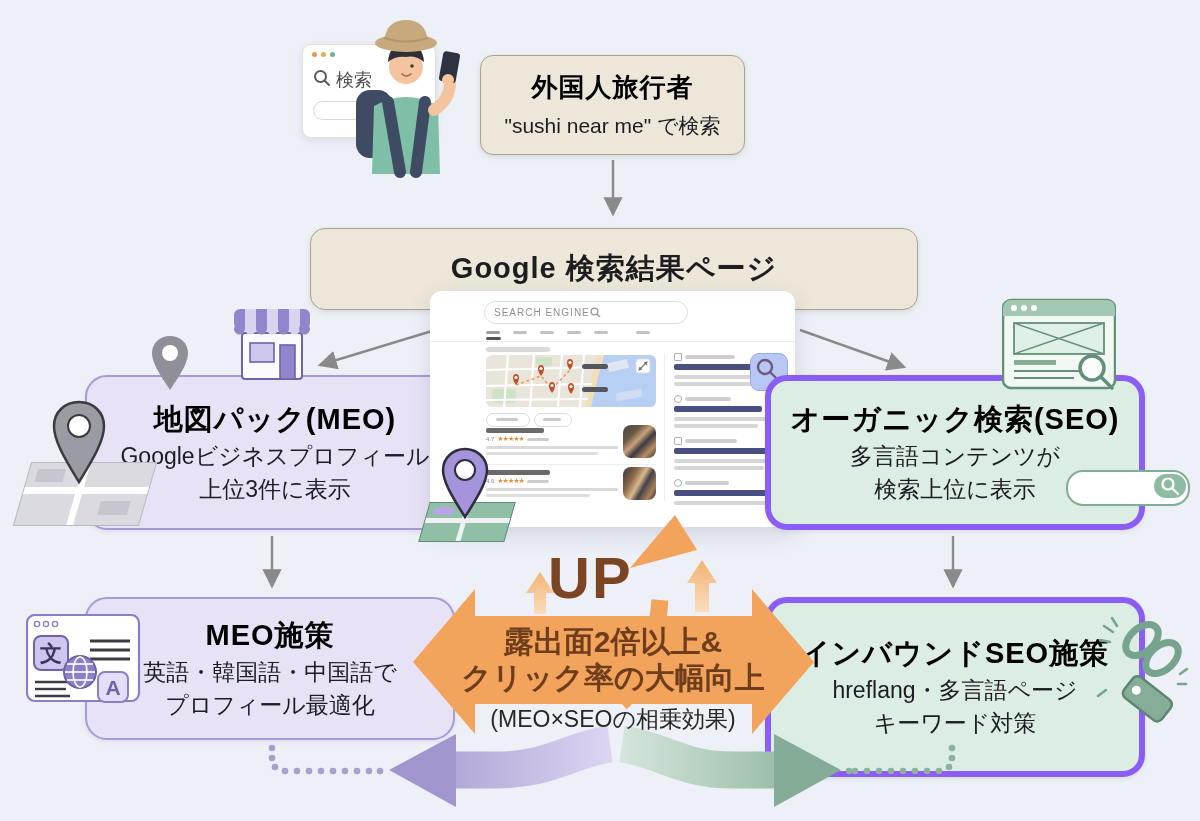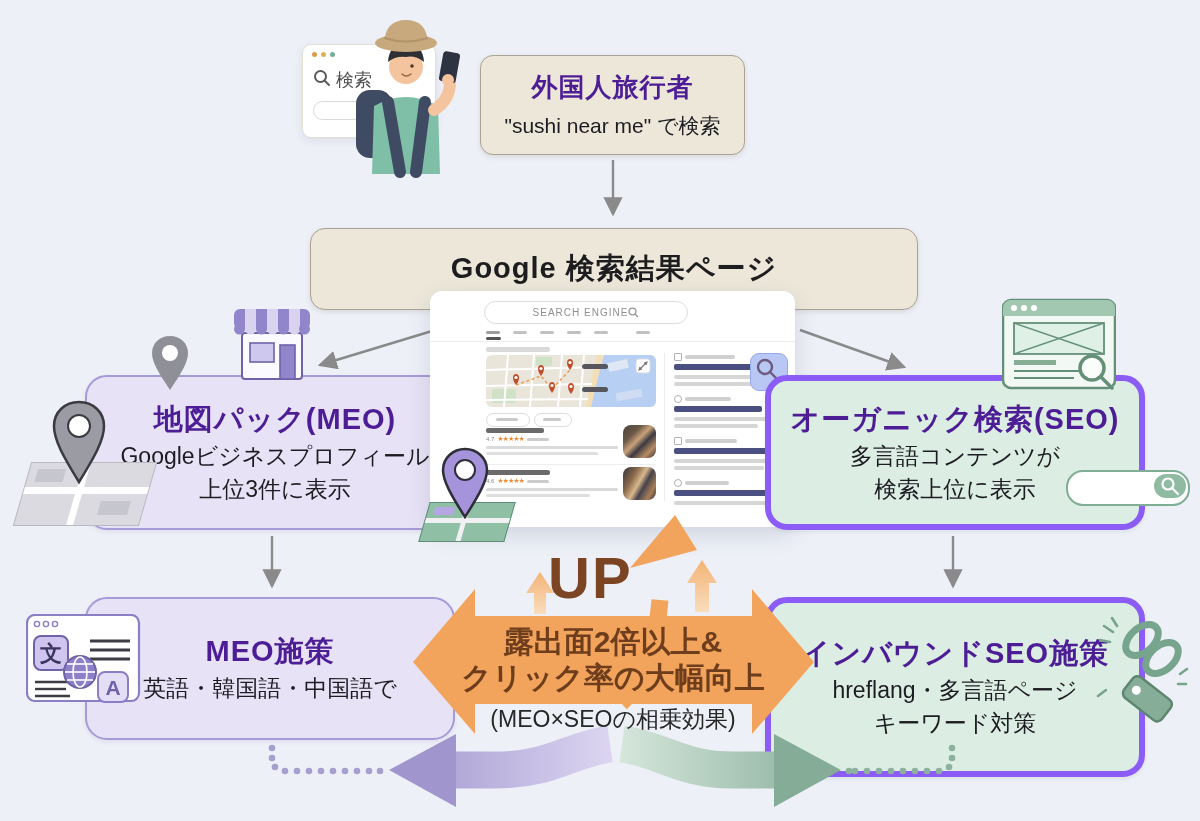--- a/index.html
+++ b/index.html
@@ -1,21 +1,21 @@
 <!DOCTYPE html>
 <html><head>
 <meta charset="utf-8">
 <style>
   html,body{margin:0;padding:0}
   body{font-family:"Liberation Sans","DejaVu Sans",sans-serif;background:#dfe3ec}
   #stage{position:relative;width:1200px;height:821px;background:#edf0f7;overflow:hidden}
   .abs{position:absolute}
   svg{display:block}
   .box{position:absolute;display:flex;flex-direction:column;align-items:center;justify-content:center;text-align:center;box-sizing:border-box}
-  .box .t{font-weight:bold;font-size:29px;color:#4c1d95;letter-spacing:1px;white-space:nowrap}
+  .box .t{font-weight:bold;font-size:29px;color:#000000;letter-spacing:1px;white-space:nowrap}
   .box .l{font-size:23px;color:#1c1c22;line-height:1.42;white-space:nowrap}
   .purple{background:#e7e2f5;border:2px solid #a79ad8;border-radius:22px;box-shadow:0 2px 4px rgba(90,80,140,.10)}
   .green{background:#dcede3;border:6px solid #8b5cf6;border-radius:22px;box-shadow:0 2px 4px rgba(70,110,90,.10)}
   .beige{background:#ece7d9;border:1.5px solid #a9a396;border-radius:13px;box-shadow:0 2px 5px rgba(120,115,95,.18)}
   .bar{position:absolute;border-radius:2px}
   .pill{position:absolute;border:1.2px solid #dcdcdc;border-radius:8px;background:#fff}
   #card{position:absolute;left:430px;top:291px;width:365px;height:236px;background:#fff;border-radius:12px;
         box-shadow:0 8px 22px rgba(70,75,110,.16);z-index:3}
   .navy{background:#4a4f82}
   .gline{background:#d6d6d6}
@@ -88,30 +88,31 @@
 
   <div class="box green" style="left:765px;top:375px;width:380px;height:155px;z-index:4">
     <div class="t">オーガニック検索(SEO)</div>
     <div class="l">多言語コンテンツが</div>
     <div class="l">検索上位に表示</div>
   </div>
 
   <div class="box purple" style="left:85px;top:597px;width:370px;height:143px;z-index:5">
     <div class="t">MEO施策</div>
     <div class="l">英語・韓国語・中国語で</div>
+    <div class="l">プロフィール最適化</div>
   </div>
 
   <div class="box green" style="left:765px;top:597px;width:380px;height:180px;z-index:5">
     <div class="t">インバウンドSEO施策</div>
     <div class="l">hreflang・多言語ページ</div>
     <div class="l">キーワード対策</div>
   </div>
 
   <div id="card">
-    <div class="abs" style="left:54px;top:10px;width:184px;height:21px;border:1.2px solid #dcdcdc;border-radius:12px;display:flex;align-items:center;justify-content:center;padding:0 9px">
+    <div class="abs" style="left:54px;top:10px;width:184px;height:21px;border:1.2px solid #dcdcdc;border-radius:12px;display:flex;align-items:center;justify-content:flex-start;padding:0 9px">
       <span style="font-size:10px;letter-spacing:1px;color:#8f8f8f">SEARCH ENGINE</span>
       <svg width="11" height="11" viewBox="0 0 11 11">
         <circle cx="4.5" cy="4.5" r="3.4" fill="none" stroke="#9a9a9a" stroke-width="1.4"></circle>
         <line x1="7" y1="7" x2="10" y2="10" stroke="#9a9a9a" stroke-width="1.4"></line>
       </svg>
     </div>
 
     <span class="bar" style="left:56px;top:40px;width:14px;height:3px;background:#9c9c9c"></span>
     <span class="bar" style="left:83px;top:40px;width:14px;height:3px;background:#c2c2c2"></span>
     <span class="bar" style="left:110px;top:40px;width:14px;height:3px;background:#c2c2c2"></span>

